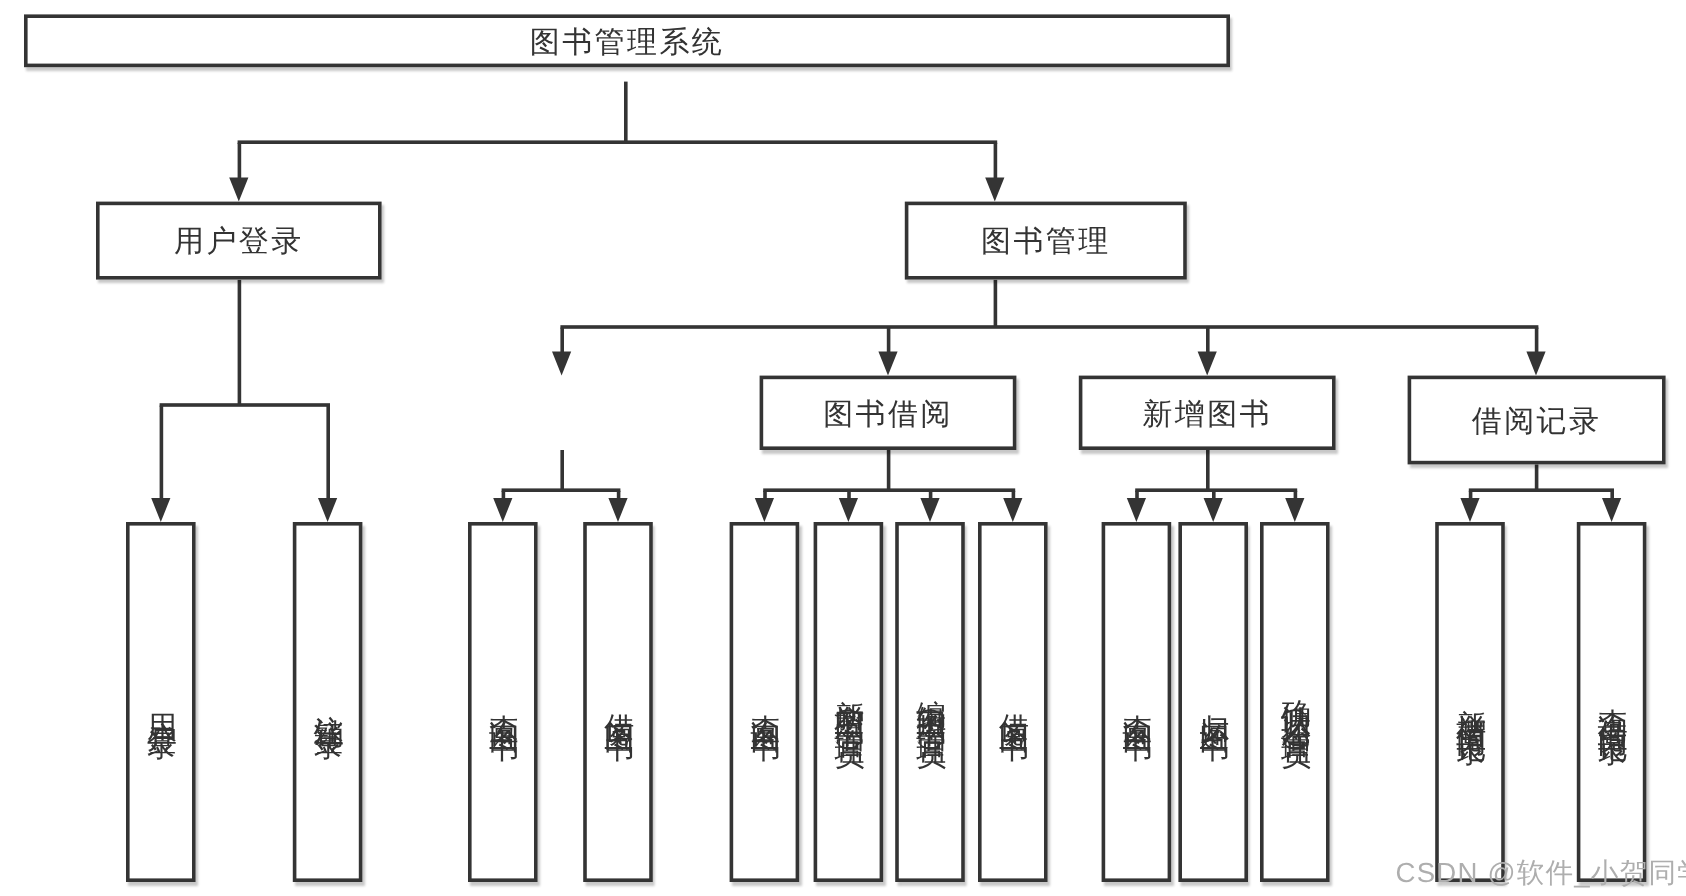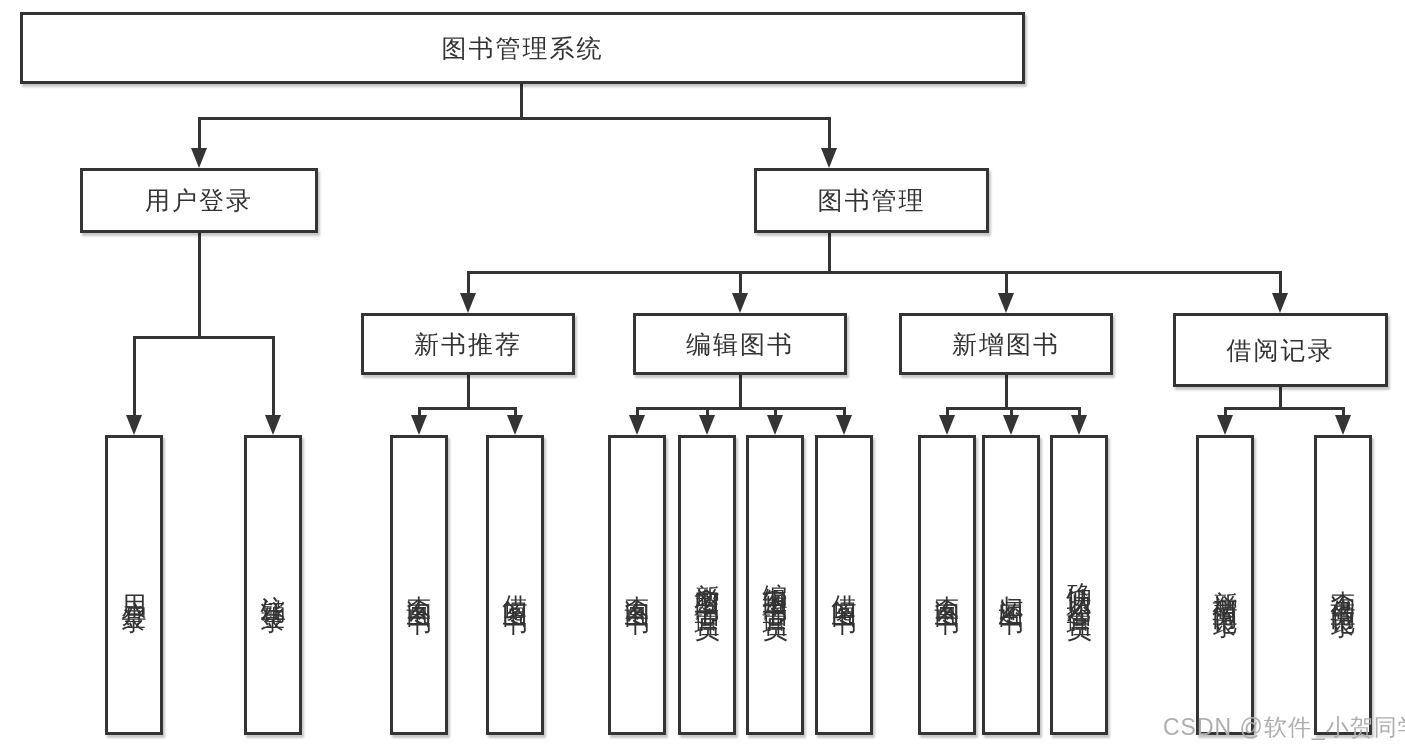--- a/index.html
+++ b/index.html
@@ -87,36 +87,33 @@
   <div class="arrow" style="left:1003px;top:415px;"></div>
   <div class="arrow" style="left:1071px;top:415px;"></div>
 
   <div class="vline" style="left:1279px;top:375px;height:34px;"></div>
   <div class="hline" style="left:1224px;top:407px;width:121px;"></div>
   <div class="vline" style="left:1224px;top:409px;height:8px;"></div>
   <div class="vline" style="left:1342px;top:409px;height:8px;"></div>
   <div class="arrow" style="left:1217px;top:415px;"></div>
   <div class="arrow" style="left:1335px;top:415px;"></div>
 
-  <div class="box hbox" style="left:20px;top:12px;width:1005px;height:72px;text-align:center;">
+  <div class="box hbox" style="left:20px;top:12px;width:1005px;height:44px;text-align:center;">
     <span>图书管理系统</span>
   </div>
 
   <div class="box hbox" style="left:80px;top:168px;width:238px;height:65px;">
     <span>用户登录</span>
   </div>
   <div class="box hbox" style="left:754px;top:168px;width:235px;height:65px;">
     <span>图书管理</span>
   </div>
 
-  <div class="box hbox" style="left:361px;top:313px;width:214px;height:62px;">
-    <span>新书推荐</span>
-  </div>
   <div class="box hbox" style="left:633px;top:313px;width:214px;height:62px;">
-    <span>编辑图书</span>
+    <span>图书借阅</span>
   </div>
   <div class="box hbox" style="left:899px;top:313px;width:214px;height:62px;">
     <span>新增图书</span>
   </div>
   <div class="box hbox" style="left:1173px;top:313px;width:215px;height:74px;">
     <span>借阅记录</span>
   </div>
 
   <div class="box vbox" style="left:105px;top:435px;width:58px;height:300px;">
     <span>用户登录</span>

